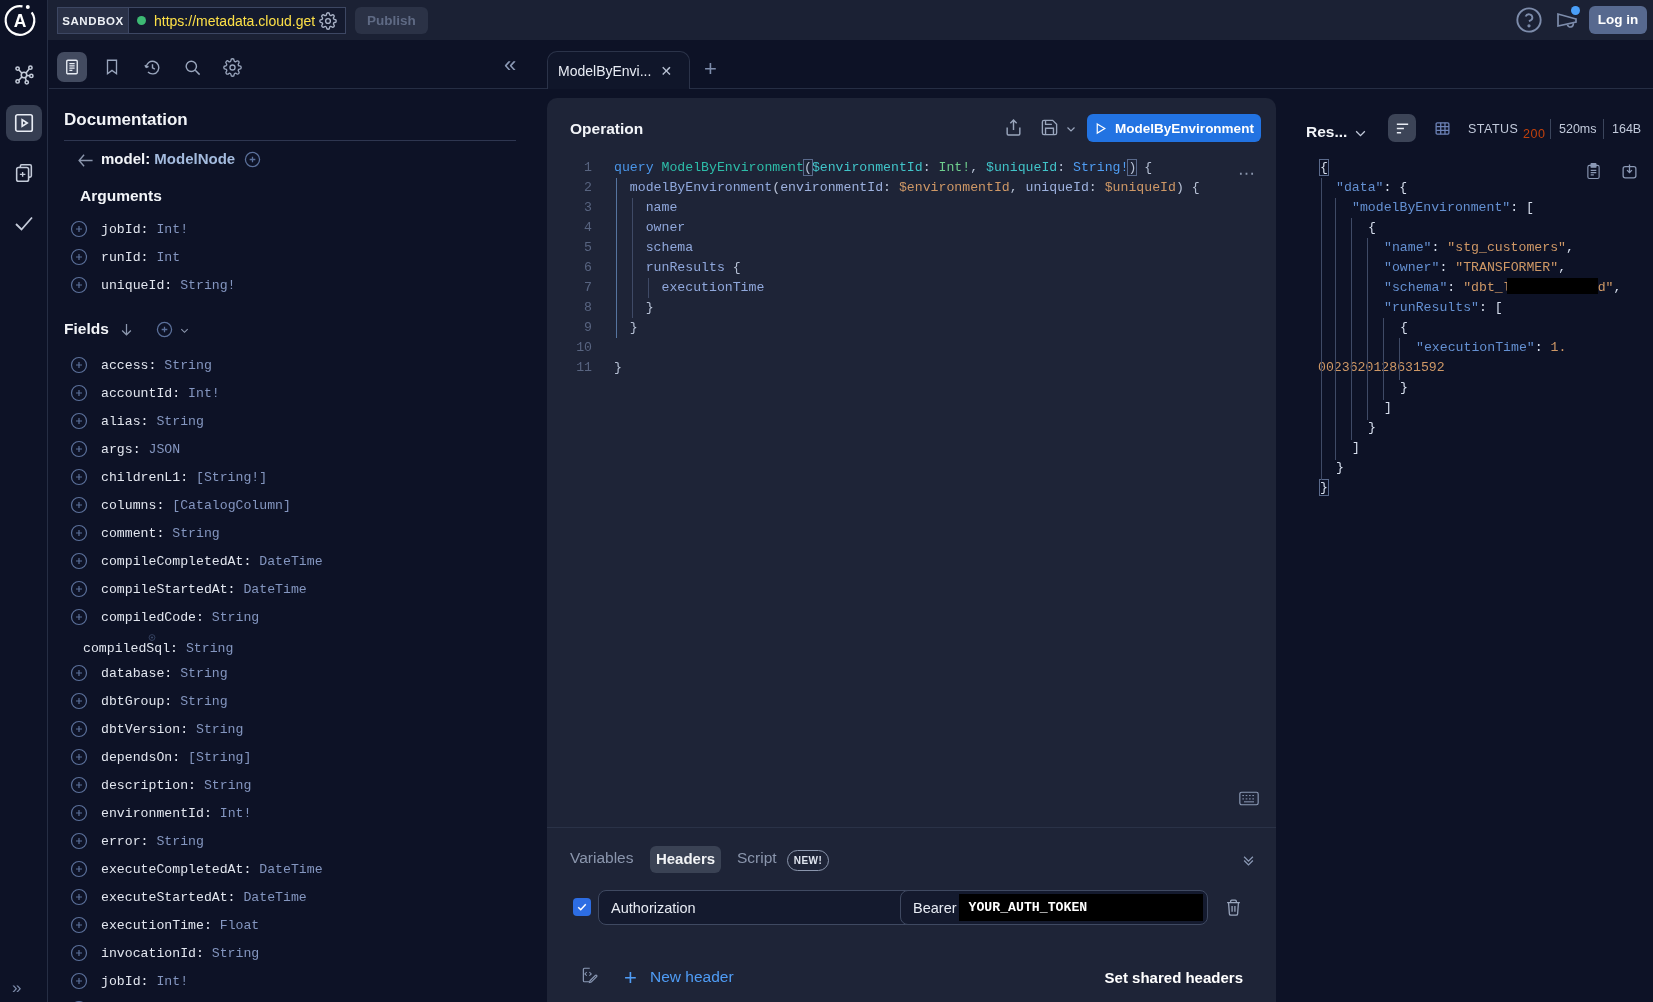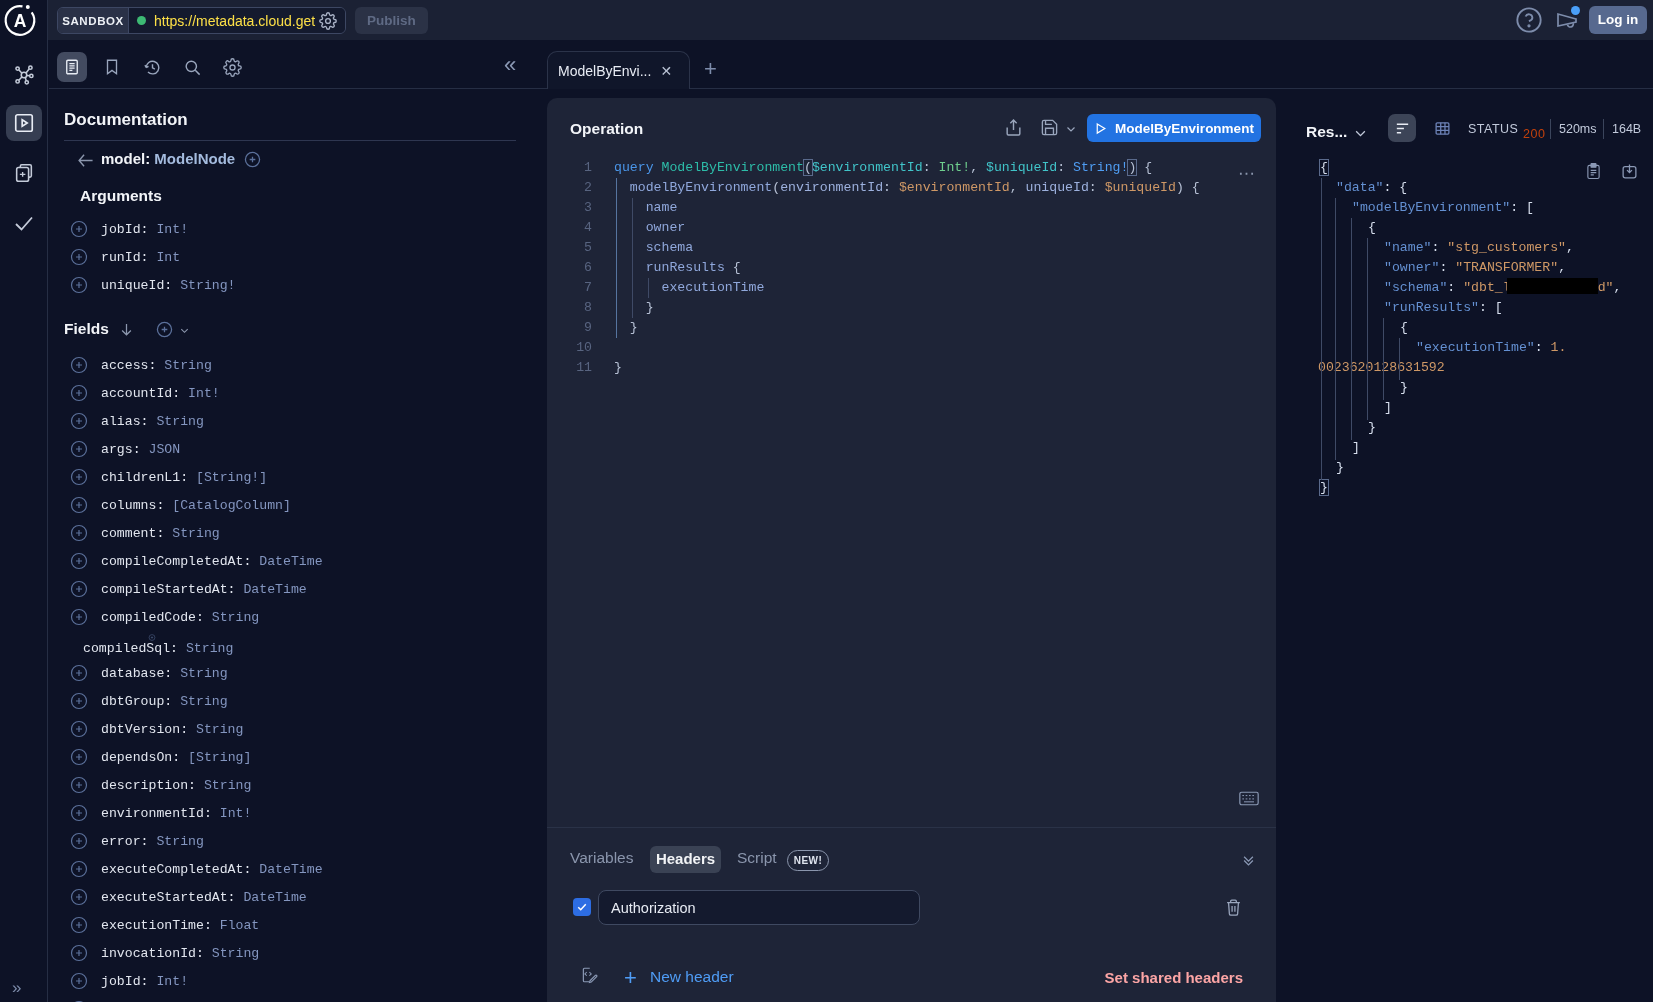--- a/index.html
+++ b/index.html
@@ -3,21 +3,21 @@
 <meta charset="utf-8">
 <style>
 * { margin:0; padding:0; box-sizing:border-box; }
 html,body { width:1653px; height:1002px; }
 body { background:#0d1226; font-family:"Liberation Sans",sans-serif; overflow:hidden; position:relative; color:#eef1f6; }
 svg { display:block; }
 
 
 #topbar { position:absolute; left:0; top:0; width:1653px; height:40px; background:#1b2134; }
 #logo { position:absolute; left:0; top:0; width:48px; height:40px; background:#0d1226; border-right:1px solid #262e44; }
-#sandboxbar { position:absolute; left:57px; top:7px; height:27px; display:flex; align-items:stretch; border:1px solid #3d4763; border-radius:6px; overflow:hidden; }
+#sandboxbar { position:absolute; left:57px; top:7px; height:27px; display:flex; align-items:stretch; border:1px solid #3d4763; border-radius:0; overflow:hidden; }
 #sandboxchip { background:#2a3147; display:flex; align-items:center; justify-content:center; width:71px; flex:none; border-right:1px solid #3d4763; }
 #sandboxchip span { font-size:11.5px; font-weight:bold; letter-spacing:0.6px; color:#eef1f6; }
 #urlbox { background:#141a2e; display:flex; align-items:center; padding:0 8px; width:216px; }
 #urlbox .dot { width:9px; height:9px; border-radius:50%; background:#3dba74; margin-right:8px; flex:none;}
 #urlbox .url { font-size:14px; color:#fde047; white-space:nowrap; overflow:hidden; width:162px; margin-right:3px; }
 #publish { position:absolute; left:355px; top:7px; width:73px; height:27px; background:#2b3246; border-radius:6px; color:#5f6a84; font-weight:bold; font-size:13.5px; text-align:center; line-height:27px; }
 #loginbtn { position:absolute; left:1589px; top:6px; width:58px; height:28px; background:#57698f; border-radius:6px; color:#fff; font-weight:bold; font-size:13.5px; text-align:center; line-height:28px; }
 
 
 #rail { position:absolute; left:0; top:40px; width:48px; height:962px; background:#0d1226; border-right:1px solid #262e44; }
@@ -72,21 +72,21 @@
 
 #botline { position:absolute; left:547px; top:827px; width:729px; height:1px; background:#2a3247; }
 #bottabs { position:absolute; left:547px; top:828px; width:729px; height:174px; }
 .btab { position:absolute; top:21px; font-size:15.5px; color:#8b96ad; }
 #headers-pill { position:absolute; left:103px; top:18px; width:71px; height:27px; background:#3a4254; border-radius:6px; color:#f2f4f6; font-weight:bold; font-size:15px; text-align:center; line-height:26px; }
 #newbadge { position:absolute; left:240px; top:22px; width:42px; height:21px; border:1px solid #8b96ad; border-radius:11px; color:#dfe4ee; font-size:10px; font-weight:bold; letter-spacing:0.5px; text-align:center; line-height:19px; }
 #chk { position:absolute; left:26px; top:70px; width:18px; height:18px; background:#2d6de3; border-radius:4px; display:flex; align-items:center; justify-content:center; }
 .hinput { position:absolute; top:62px; height:35px; background:#141a2e; border:1px solid #3f4961; border-radius:8px; font-size:14.5px; color:#e8ecf4; display:flex; align-items:center; padding:0 12px; }
 #tokenbox { background:#000; color:#fff; font-family:"Liberation Mono",monospace; font-weight:bold; font-size:13.2px; height:27px; line-height:27px; padding:0 10px; margin-left:2px; width:248px; }
 #newheader { position:absolute; left:103px; top:140px; color:#4f9cf5; font-size:15.5px; }
-#setshared { position:absolute; right:33px; top:141px; color:#fca5a5; font-size:15px; font-weight:bold; }
+#setshared { position:absolute; right:33px; top:141px; color:#ffffff; font-size:15px; font-weight:bold; }
 #plus2 { position:absolute; left:77px; top:137px; color:#4f9cf5; font-size:22px; }
 
 
 #resp { position:absolute; left:1276px; top:89px; width:377px; height:913px; background:#0d1226; }
 #resptitle { position:absolute; left:30px; top:34px; font-size:15.5px; font-weight:bold; color:#f2f4f8; }
 .rtoggle { position:absolute; top:25px; width:28px; height:28px; border-radius:7px; display:flex; align-items:center; justify-content:center; }
 .rtoggle.active { background:#3c4457; }
 #statusrow { position:absolute; left:192px; top:33px; font-size:12.5px; color:#c2cadb; width:180px; height:20px; }
 .jl { position:absolute; font-family:"Liberation Mono",monospace; font-size:13.2px; height:20px; line-height:20px; white-space:pre; }
 .j-key { color:#6490d2; }
@@ -482,20 +482,21 @@
   <div id="newbadge">NEW!</div>
   <svg width="15" height="15" viewBox="0 0 24 24" fill="none" stroke="#8b99b5" stroke-width="2" style="position:absolute;left:694px;top:25px;">
       <path d="M5 6 L12 13 L19 6 M5 12 L12 19 L19 12"></path>
     </svg>
   <div id="chk">
       <svg width="12" height="12" viewBox="0 0 24 24" fill="none" stroke="#fff" stroke-width="3">
         <path d="M4.5 12.5 L9.5 17.5 L19.5 6.5"></path>
       </svg>
     </div>
   <div class="hinput" style="left:51px;width:322px;">Authorization</div>
+  <div class="hinput" style="left:353px;width:308px;padding-right:4px;">Bearer <div id="tokenbox">YOUR_AUTH_TOKEN</div></div>
   <svg width="17" height="19" viewBox="0 0 24 26" fill="none" stroke="#9aa6bd" stroke-width="1.8" style="position:absolute;left:678px;top:70px;">
       <path d="M3 6 h18 M8 6 V4 a1.5 1.5 0 0 1 1.5-1.5 h5 A1.5 1.5 0 0 1 16 4 v2 M5 6 l1.2 16 a2 2 0 0 0 2 1.8 h7.6 a2 2 0 0 0 2-1.8 L19 6 M10 11 v8 M14 11 v8"></path>
     </svg>
   <svg width="18" height="18" viewBox="0 0 24 24" fill="none" stroke="#8b99b5" stroke-width="1.6" style="position:absolute;left:33px;top:138px;">
       <path d="M13 3 H6 a1.5 1.5 0 0 0 -1.5 1.5 v15 A1.5 1.5 0 0 0 6 21 h6"></path>
       <path d="M9 8 l-2.5 2.5 L9 13 M12.5 8 15 10.5 12.5 13" stroke-width="1.4"></path>
       <path d="M20.5 12.5 l-5.5 5.5 -1.7 1.7 -0.6 2.3 2.3 -0.6 7.2 -7.2 a1.2 1.2 0 0 0 0 -1.7 1.2 1.2 0 0 0 -1.7 0 z"></path>
     </svg>
   <div id="plus2">+</div>
   <div id="newheader">New header</div>

